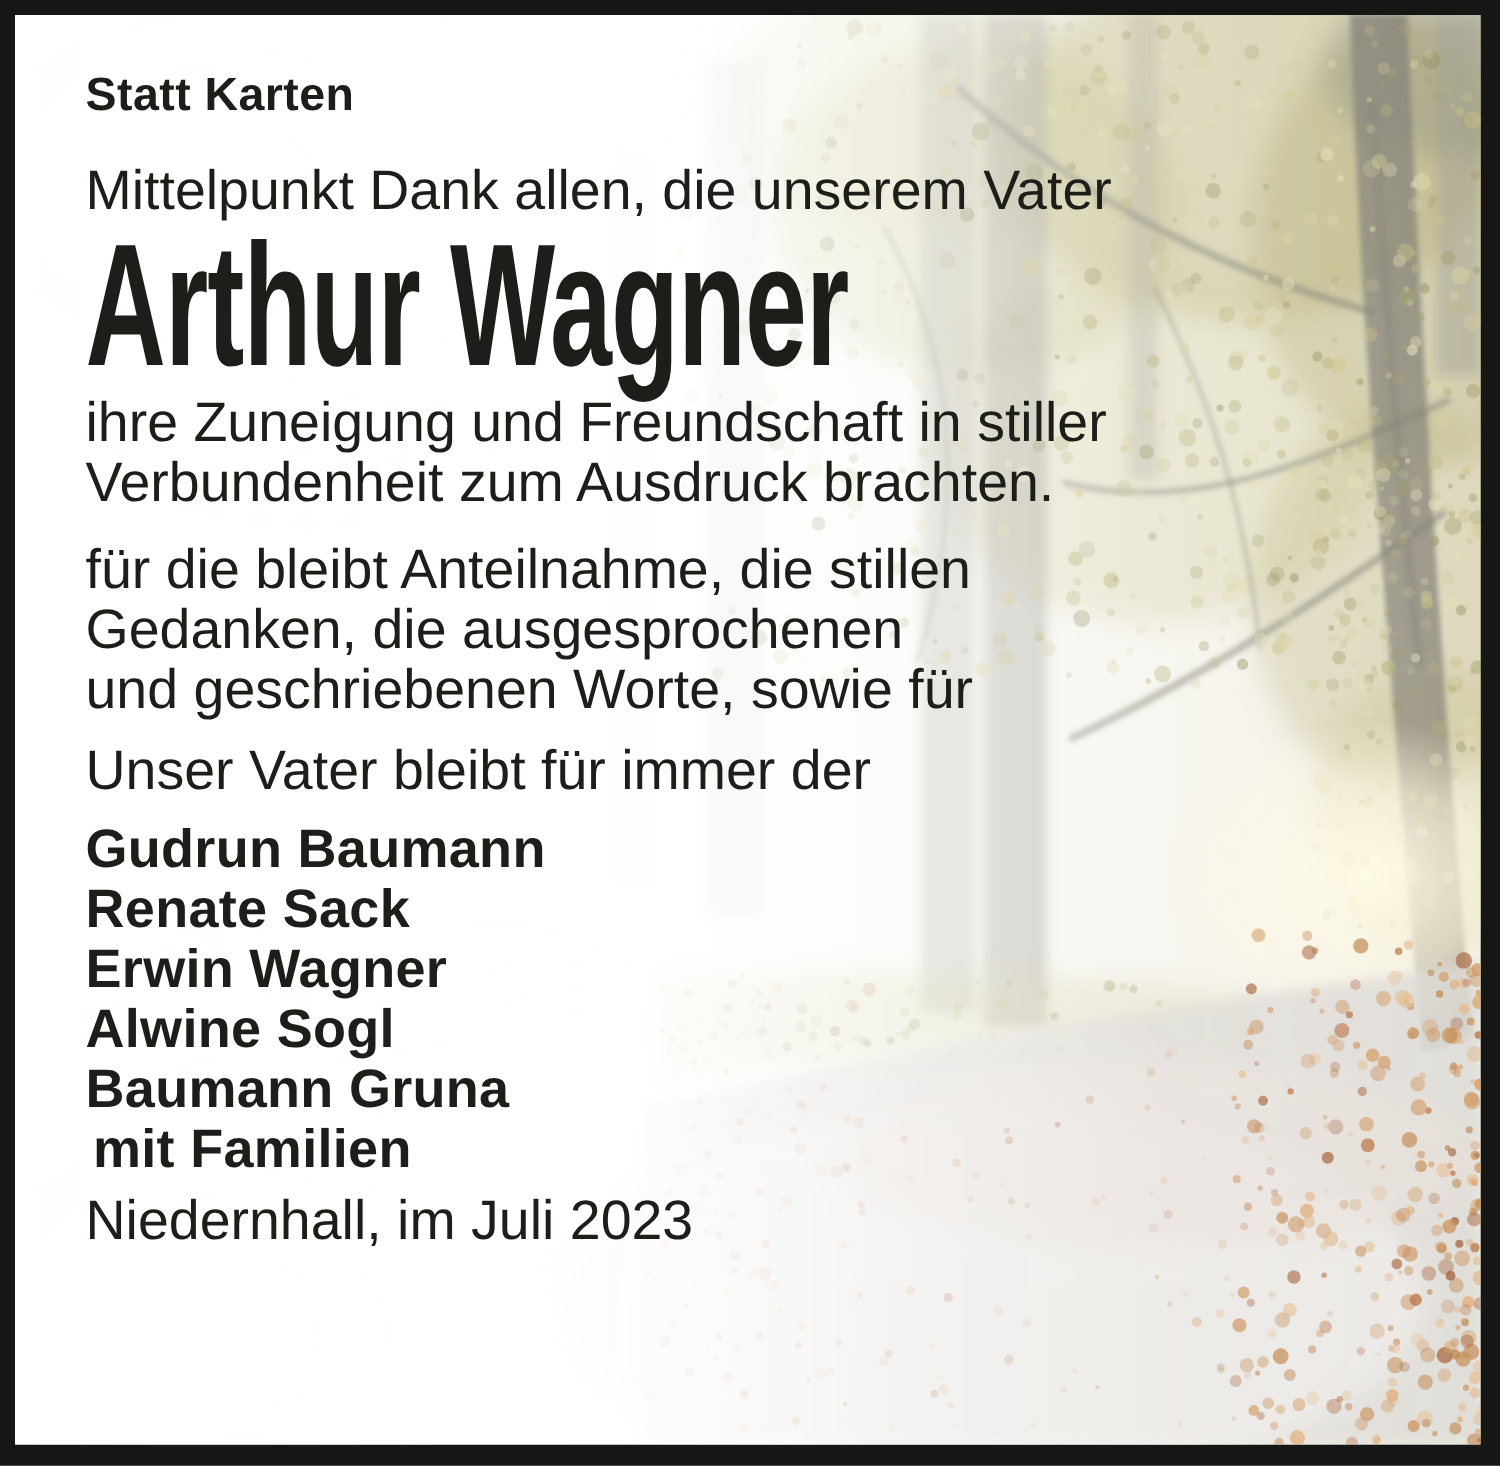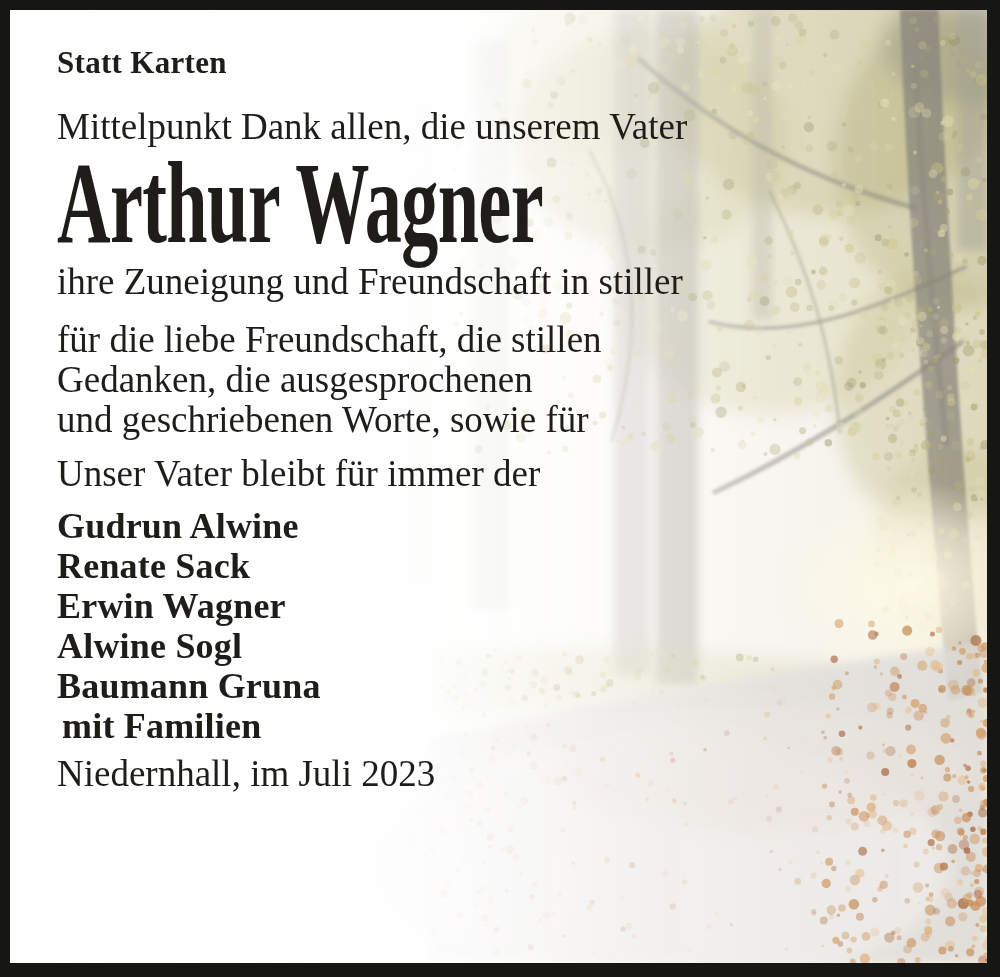--- a/index.html
+++ b/index.html
@@ -1,20 +1,20 @@
 <!DOCTYPE html>
 <html style="--frame: #161614; --text: #1e1d1a;"><head>
 <meta charset="utf-8">
 <style>
   html,body{margin:0;padding:0;background:#2b2b2b;}
   .stage{
     position:relative;
     width:1000px;height:977px;
     background:var(--frame,#161614);
-    font-family:Liberation Serif, serif;
+    font-family:Liberation Sans, sans-serif;
     overflow:hidden;
   }
   .inner{
     position:absolute;left:10px;top:10px;width:977px;height:953px;
     background:#ffffff;overflow:hidden;
   }
   .photo{position:absolute;left:0;top:0;width:977px;height:953px;display:block;}
   .text-col{
     position:absolute;left:47px;top:0;width:760px;
     color:var(--text,#1e1d1a);
@@ -1308,34 +1308,35 @@
       <div class="preline">Statt Karten</div>
 
       <div class="intro">Mittelpunkt Dank allen, die unserem Vater</div>
 
       <div class="name-row">
         <span class="name">Arthur Wagner</span>
       </div>
 
       <div class="para para1">
         <div>ihre Zuneigung und Freundschaft in stiller</div>
+        <div>Verbundenheit zum Ausdruck brachten.</div>
       </div>
 
       <div class="para para2">
-        <div>für die liebe Freundschaft, die stillen</div>
+        <div>für die bleibt Anteilnahme, die stillen</div>
         <div>Gedanken, die ausgesprochenen</div>
         <div>und geschriebenen Worte, sowie für</div>
       </div>
 
       <div class="para para3">
         <div>Unser Vater bleibt für immer der</div>
       </div>
 
       <div class="mourners">
-        <div>Gudrun Alwine</div>
+        <div>Gudrun Baumann</div>
         <div>Renate Sack</div>
         <div>Erwin Wagner</div>
         <div>Alwine Sogl</div>
         <div>Baumann Gruna</div>
         <div class="mourner-indent">mit Familien</div>
       </div>
 
       <div class="dateline">Niedernhall, im Juli 2023</div>
     </div>
 

